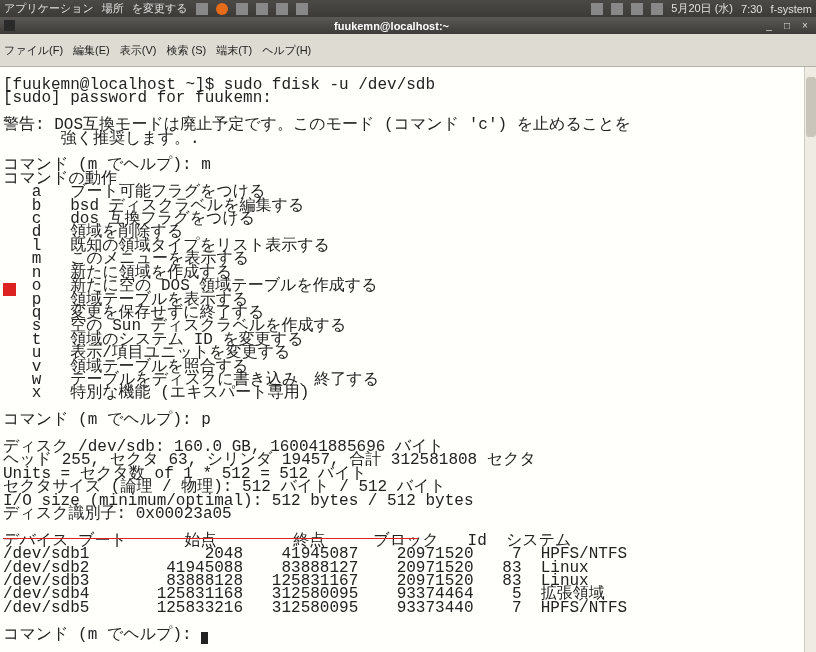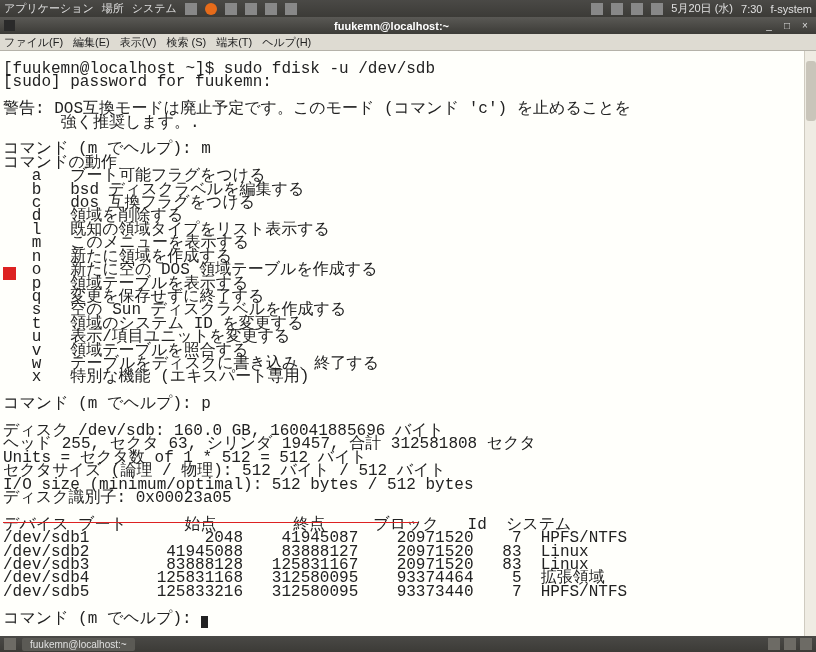--- a/index.html
+++ b/index.html
@@ -39,21 +39,21 @@
   .titlebar .title { flex: 1; text-align: center; font-weight: bold; }
   .titlebar .win-btns { display: flex; gap: 4px; margin-right: 4px; }
   .titlebar .win-btn { width: 14px; height: 12px; color: #ddd; font-size: 10px; text-align: center; line-height: 12px; cursor: default; }
 
   .menubar {
     height: 17px;
     background: #dedbd2;
     border-bottom: 1px solid #b5b2a9;
     display: flex;
     align-items: center;
-    padding: 8px 4px;
+    padding: 16px 4px;
     gap: 10px;
     font-size: 11px;
     color: #222;
   }
   .menubar .m { cursor: default; }
 
   .terminal {
     height: 585px;
     background: #fffffb;
     position: relative;
@@ -130,21 +130,21 @@
   .bottom-panel .right { margin-left: auto; display: flex; gap: 4px; }
   .bottom-panel .ws { width: 12px; height: 12px; background: #6d6b65; }
 </style>
 </head>
 <body>
 
 <div class="top-panel">
   <div class="left">
     <span class="menu-item">アプリケーション</span>
     <span class="menu-item">場所</span>
-    <span class="menu-item">システム</span>
+    <span class="menu-item">を変更する</span>
     <span class="icon-sq"></span>
     <span class="ff"></span>
     <span class="icon-sq"></span>
     <span class="icon-sq"></span>
     <span class="icon-sq"></span>
     <span class="icon-sq"></span>
   </div>
   <div class="right">
     <span class="icon-sq"></span>
     <span class="icon-sq"></span>

